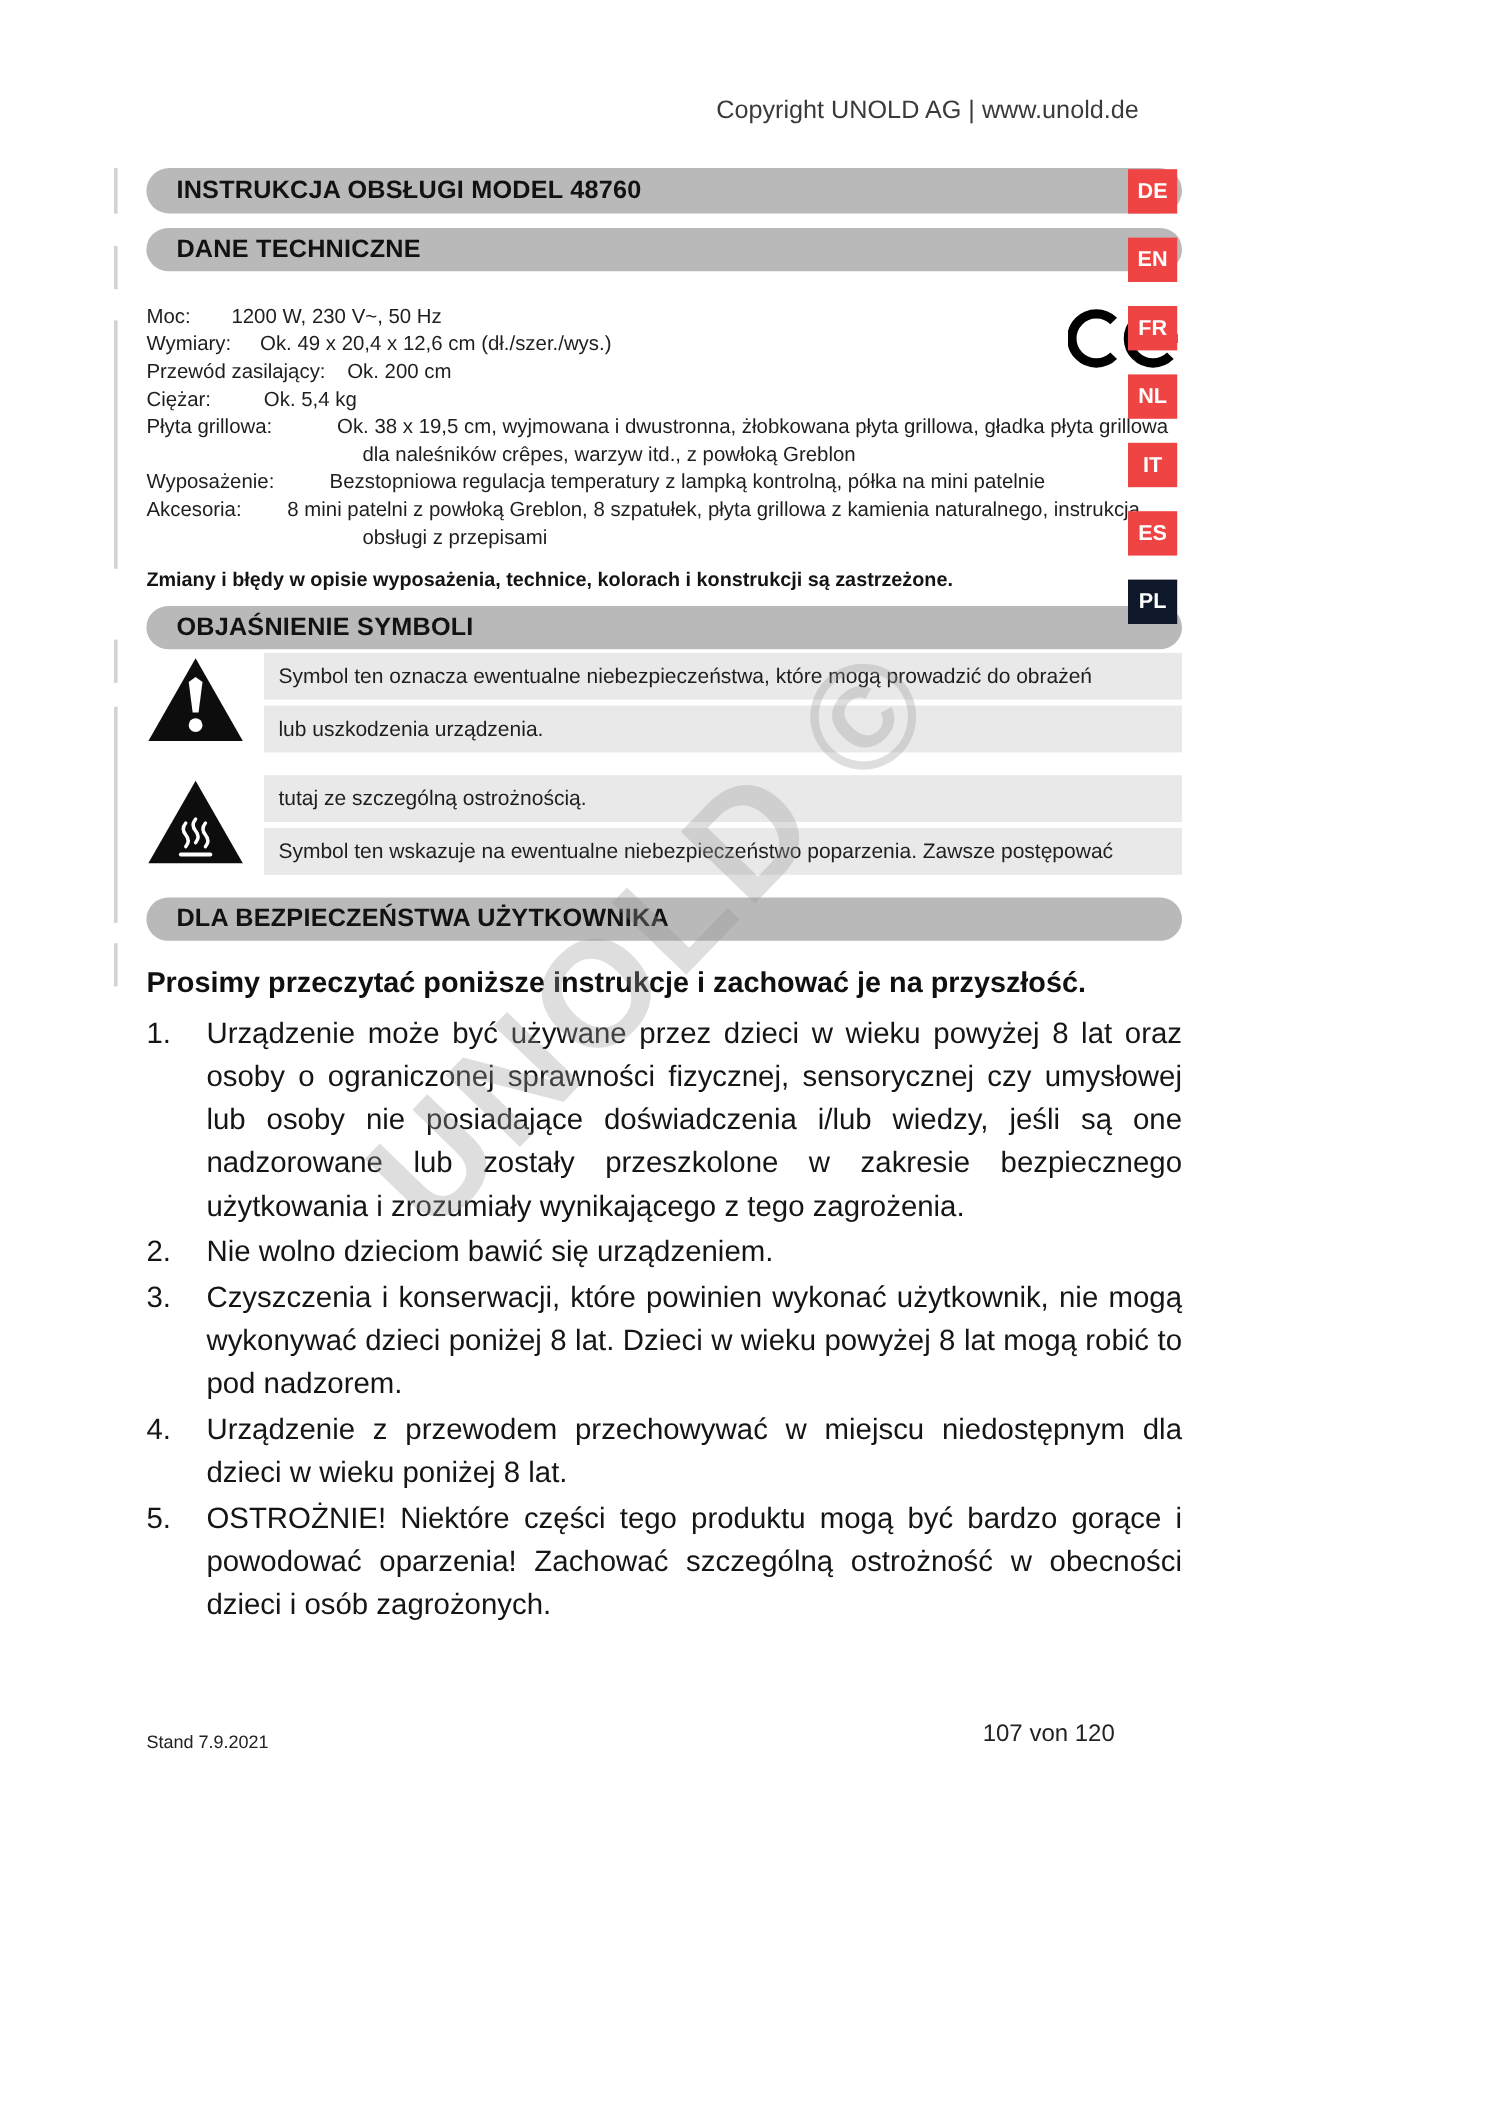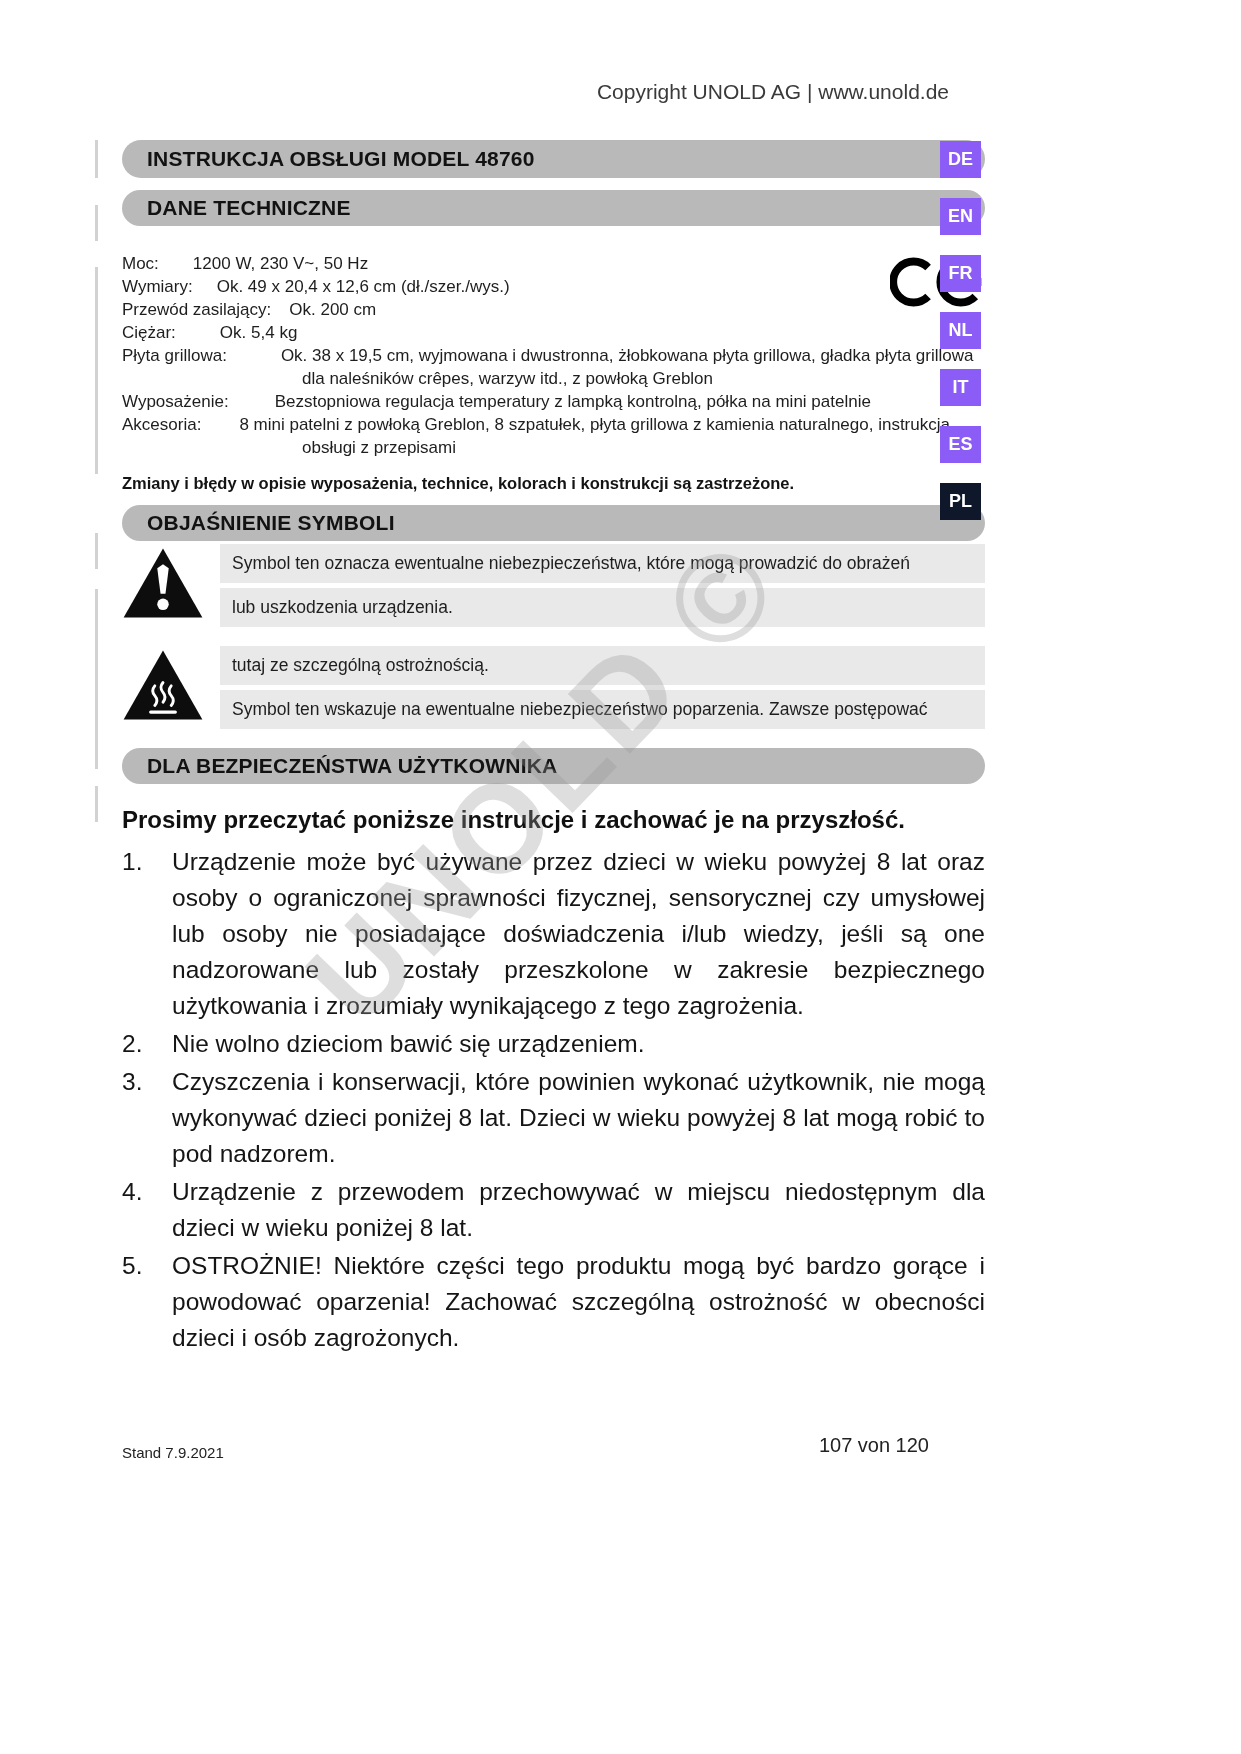--- a/index.html
+++ b/index.html
@@ -76,21 +76,21 @@
   }
   .intro { margin-top: 22px; font-size: 24px; font-weight: bold; color: #101010; }
   .safety-list { margin-top: 10px; font-size: 24.5px; line-height: 36px; color: #151515; }
   .list-item { display: flex; margin-bottom: 2px; }
   .num { width: 50px; flex-shrink: 0; }
   .li-text { flex: 1; text-align: justify; }
   .lang-tabs { position: absolute; top: 141px; right: 169px; z-index: 3; }
   .lang-tab {
     width: 41px;
     height: 37px;
-    background: #8b5cf6;
+    background: #ef4444;
     color: #ffffff;
     font-weight: bold;
     font-size: 18px;
     display: flex;
     align-items: center;
     justify-content: center;
     margin-bottom: 20px;
   }
   .lang-tab.active { background: #0f172a; }
   .ce-mark { position: absolute; left: 890px; top: 256px; z-index: 2; }

